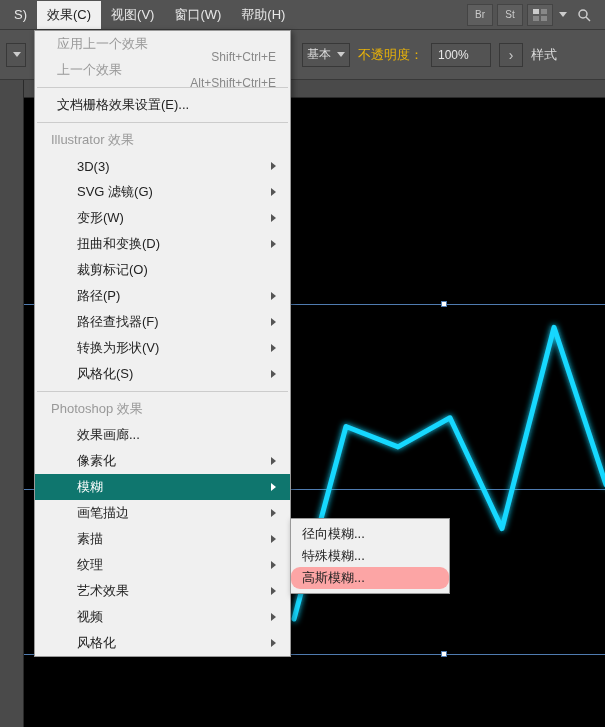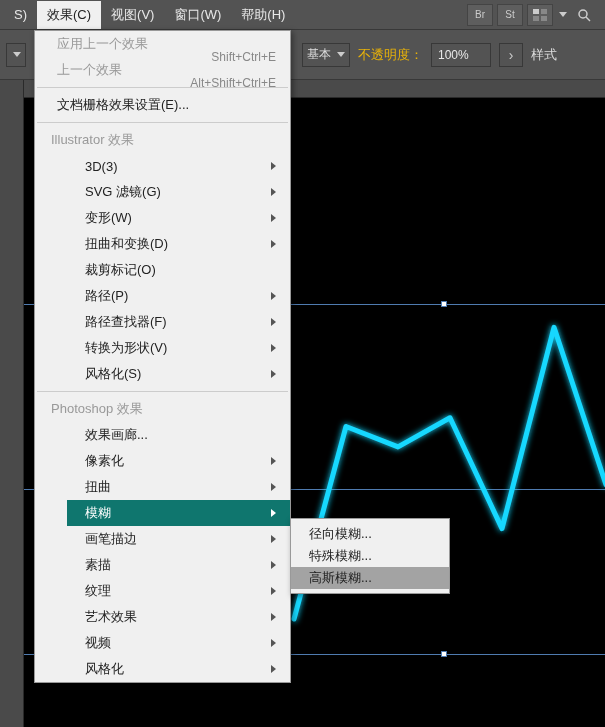--- a/index.html
+++ b/index.html
@@ -20,30 +20,30 @@
 .style-text { color: #ddd; font-size: 13px; text-align: center; }
 .partial-left { width: 20px; height: 24px; border: 1px solid #383838; display:flex; align-items:center; justify-content:center; }
 
 .leftstrip { position: absolute; left: 0; top: 80px; width: 24px; }
 .leftstrip-row { height: 24px; border: 1px solid #383838; background: #535353; display:flex; align-items:center; justify-content:center; margin-bottom: 12px;}
 
 .dropdown { position: absolute; left: 34px; top: 30px; width: 257px; background: #f0f0f0; border: 1px solid #999; box-shadow: 2px 2px 6px rgba(0,0,0,0.4); }
 .menu-item { height: 26px; display: flex; align-items: center; padding: 0 14px 0 22px; font-size: 13px; color: #222; justify-content: space-between; cursor: pointer; }
 .menu-item.disabled { color: #999; }
 .menu-item.highlight { background: #0f766e; color: #fff; }
-.menu-item.sub { padding-left: 18px; margin-left: 32px; }
+.menu-item.sub { padding-left: 42px; }
 .menu-sep { height: 1px; background: #ccc; margin: 4px 2px; }
 .section-label { height: 26px; display: flex; align-items: center; padding-left: 16px; color: #999; font-size: 13px; }
 .arrow-right { width: 0; height: 0; border-top: 4px solid transparent; border-bottom: 4px solid transparent; border-left: 5px solid #555; }
 .menu-item.highlight .arrow-right { border-left-color: #fff; }
 .shortcut { color: #888; font-size: 12px; margin-top: 26px; }
 
 .submenu { position: absolute; left: 290px; top: 518px; width: 160px; background: #f0f0f0; border: 1px solid #999; box-shadow: 2px 2px 6px rgba(0,0,0,0.4); padding: 4px 0; }
-.submenu-item { height: 22px; display: flex; align-items: center; padding: 0 18px; font-size: 13px; color: #222; cursor: pointer; }
-.submenu-item.highlight { background: #a3a3a3; }
+.submenu-item { height: 22px; display: flex; align-items: center; padding: 0 11px; font-size: 13px; color: #222; cursor: pointer; }
+.submenu-item.highlight { background: #fca5a5; border-radius: 9px; }
 
 .ruler-top { position: absolute; left: 24px; top: 80px; right: 0; height: 18px; background: #4a4a4a; border-bottom: 1px solid #2a2a2a; }
 .ruler-left { position: absolute; left: 0; top: 98px; width: 24px; bottom: 0; background: #4a4a4a; border-right: 1px solid #2a2a2a; }
 
 .canvas { position: absolute; left: 24px; top: 98px; right: 0; bottom: 0; background: #000; overflow: hidden; }
 .selection-lines { position: absolute; inset: 0; }
 .sel-h { position: absolute; left: 0; right: 0; height: 1px; background: #4f7bb0; }
 .handle { position: absolute; width: 6px; height: 6px; background: #fff; border: 1px solid #4f7bb0; }
 
 svg.chartpath { position: absolute; left: 0; top: 0; }
@@ -179,24 +179,20 @@
   <div class="menu-sep"></div>
   <div class="section-label">Photoshop 效果</div>
   <div id="ps-list">
       <div class="menu-item sub">
         <span>效果画廊...</span>
       </div>
       <div class="menu-item sub">
         <span>像素化</span>
         <span class="arrow-right"></span>
       </div>
-      <div class="menu-item sub">
-        <span>扭曲</span>
-        <span class="arrow-right"></span>
-      </div>
       <div class="menu-item sub highlight">
         <span>模糊</span>
         <span class="arrow-right"></span>
       </div>
       <div class="menu-item sub">
         <span>画笔描边</span>
         <span class="arrow-right"></span>
       </div>
       <div class="menu-item sub">
         <span>素描</span>

